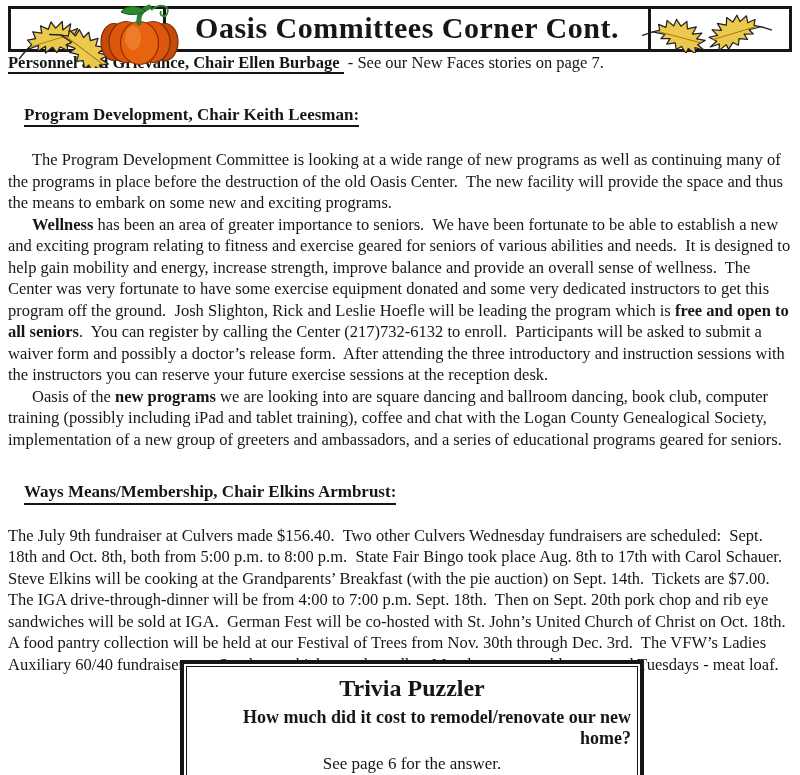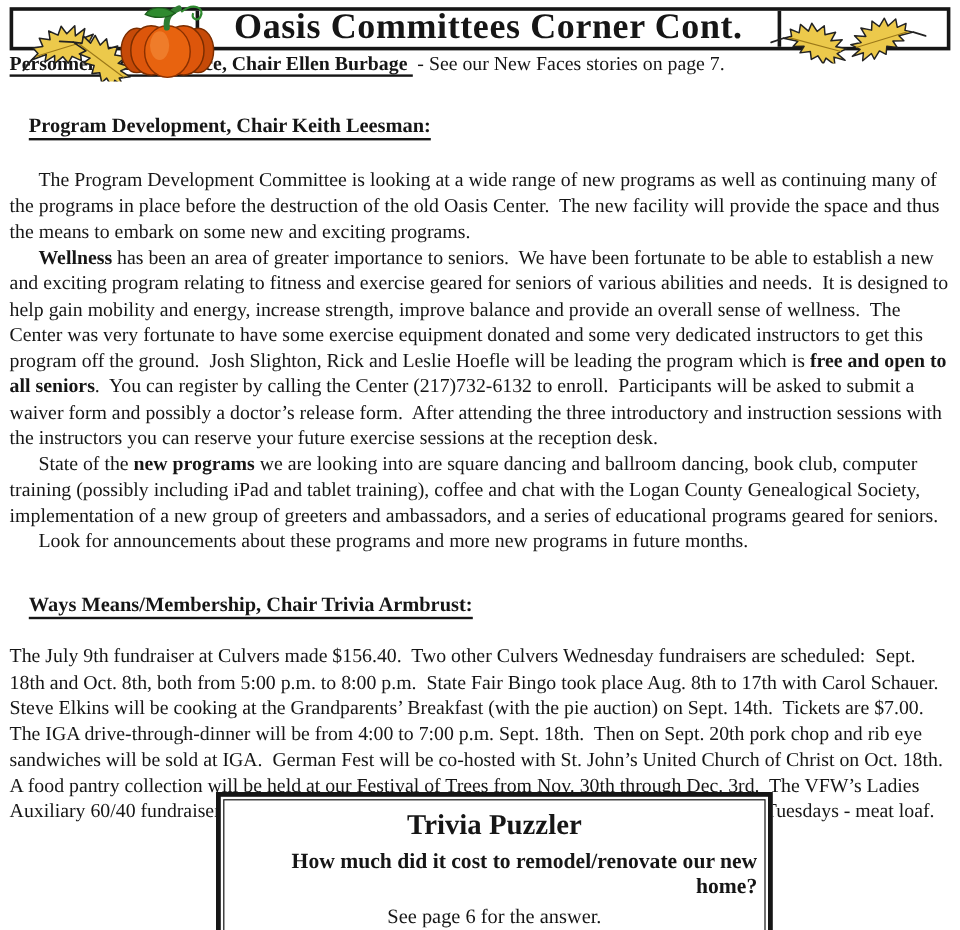--- a/index.html
+++ b/index.html
@@ -9,21 +9,21 @@
     color: #161616;
     font-family: "Liberation Serif", serif;
     position: relative;
     overflow: hidden;
   }
 
   
   .header {
     position: relative;
     margin: 6px 8px 0 8px;
-    height: 36px;
+    height: 46px;
     display: flex;
     border: 3px solid #161616;
     box-sizing: border-box;
   }
   .header-cell-left  { width: 152px; border-right: 3px solid #161616; }
   .header-cell-center{ flex: 1; display: flex; align-items: center; justify-content: center; }
   .header-cell-right { width: 138px; border-left: 3px solid #161616; }
   .page-title {
     font-size: 30px;
     font-weight: bold;
@@ -122,26 +122,25 @@
   <p class="lead"><span class="hd">Personnel and Grievance, Chair Ellen Burbage </span><span> - See our New Faces stories on page 7.</span></p>
 
   <div class="h2wrap-program">
     <h2 class="hd">Program Development, Chair Keith Leesman:</h2>
   </div>
 
   <p class="ind"><span>The Program Development Committee is looking at a wide range of new programs as well as continuing many of the programs in place before the destruction of the old Oasis Center.  The new facility will provide the space and thus the means to embark on some new and exciting programs.</span></p>
 
   <p class="ind"><b>Wellness</b><span> has been an area of greater importance to seniors.  We have been fortunate to be able to establish a new and exciting program relating to fitness and exercise geared for seniors of various abilities and needs.  It is designed to help gain mobility and energy, increase strength, improve balance and provide an overall sense of wellness.  The Center was very fortunate to have some exercise equipment donated and some very dedicated instructors to get this program off the ground.  Josh Slighton, Rick and Leslie Hoefle will be leading the program which is </span><b>free and open to all seniors</b><span>.  You can register by calling the Center (217)732-6132 to enroll.  Participants will be asked to submit a waiver form and possibly a doctor’s release form.  After attending the three introductory and instruction sessions with the instructors you can reserve your future exercise sessions at the reception desk.</span></p>
 
-  <p class="ind"><span>State of the </span><b>new programs</b><span> we are looking into are square dancing and ballroom dancing, book club, computer training (possibly including iPad and tablet training), coffee and chat with the Logan County Genealogical Society, im­plementation of a new group of greeters and ambassadors, and a series of educational programs geared for seniors.</span></p>
+  <p class="ind"><span>Oasis of the </span><b>new programs</b><span> we are looking into are square dancing and ballroom dancing, book club, computer training (possibly including iPad and tablet training), coffee and chat with the Logan County Genealogical Society, im­plementation of a new group of greeters and ambassadors, and a series of educational programs geared for seniors.</span></p>
 
-  <p class="ind"><span>Look for announcements about these programs and more new programs in future months.</span></p>
 
   <div class="h2wrap-ways">
-    <h2 class="hd">Ways Means/Membership, Chair Trivia Armbrust:</h2>
+    <h2 class="hd">Ways Means/Membership, Chair Elkins Armbrust:</h2>
   </div>
 
   <p><span>The July 9th fundraiser at Culvers made $156.40.  Two other Culvers Wednesday fundraisers are scheduled:  Sept. 18th and Oct. 8th, both from 5:00 p.m. to 8:00 p.m.  State Fair Bingo took place Aug. 8th to 17th with Carol Schauer.  Steve Elkins will be cooking at the Grandparents’ Breakfast (with the pie auction) on Sept. 14th.  Tickets are $7.00.  The IGA drive-through-dinner will be from 4:00 to 7:00 p.m. Sept. 18th.  Then on Sept. 20th pork chop and rib eye sandwiches will be sold at IGA.  German Fest will be co-hosted with St. John’s United Church of Christ on Oct. 18th.  A food pantry collection will be held at our Festival of Trees from Nov. 30th through Dec. 3rd.  The VFW’s Ladies Auxiliary 60/40 fundraisers are Sundays - chicken and noodles; Mondays - vegetable soup and Tuesdays - meat loaf.</span></p>
 
 </div>
 
 <div class="trivia">
   <div class="trivia-inner">
     <div class="trivia-title">Trivia Puzzler</div>
     <div class="trivia-q">How much did it cost to remodel/renovate our new home?</div>

